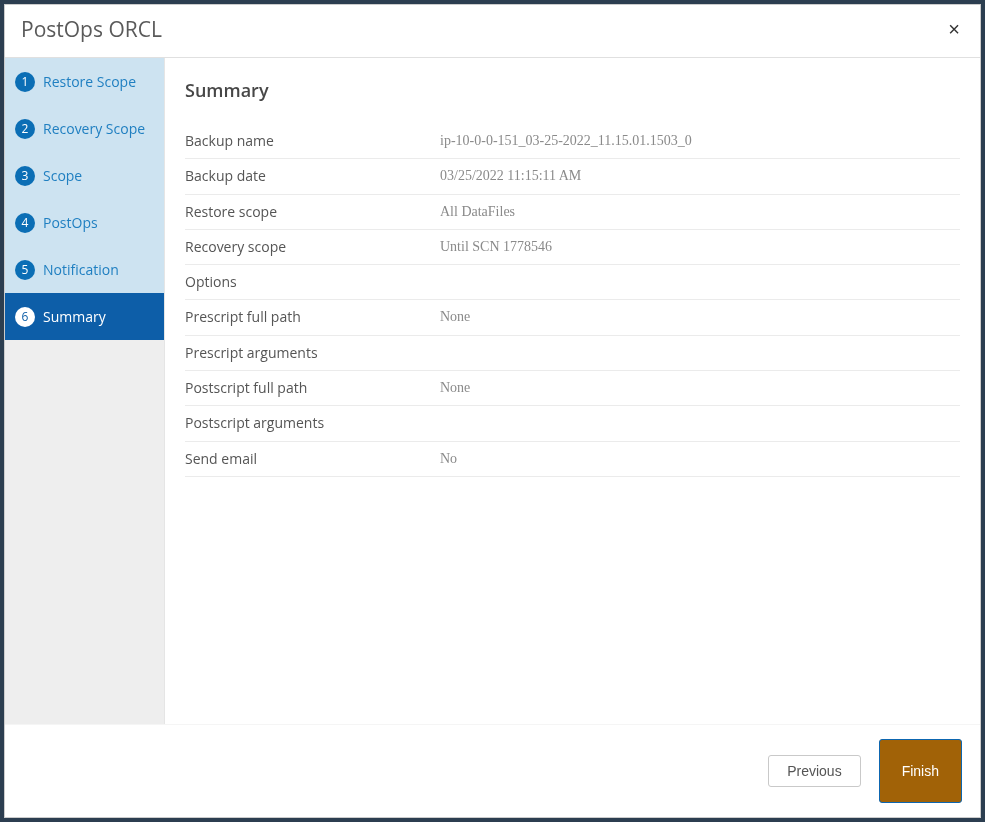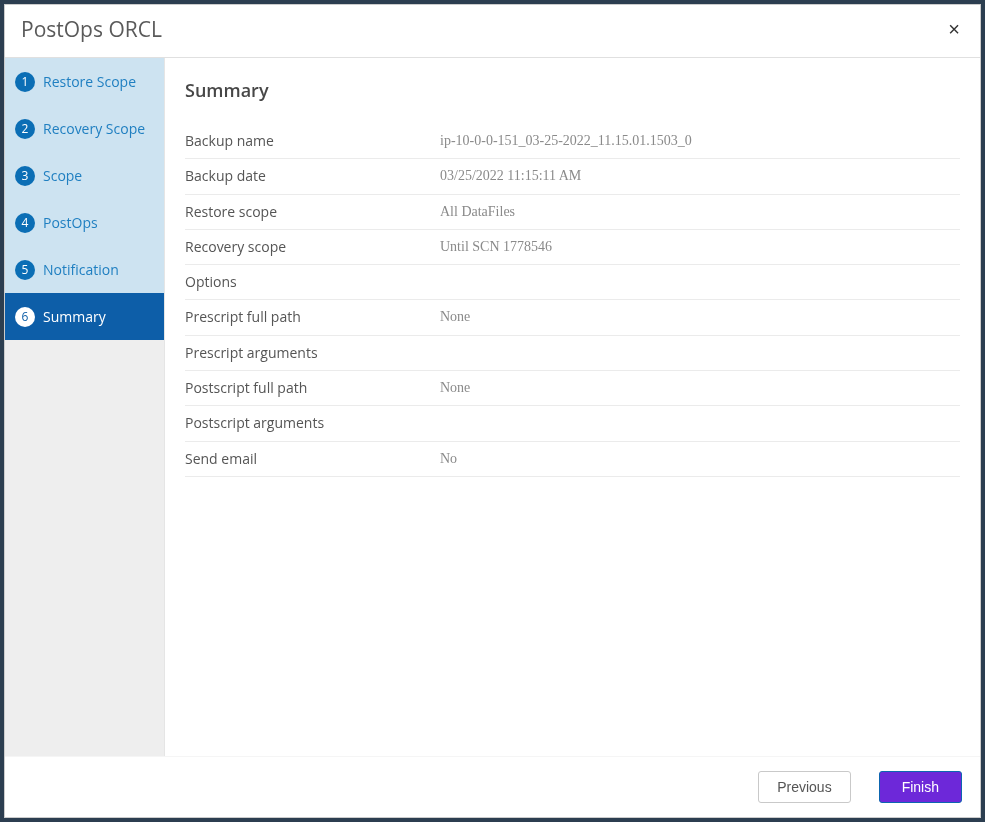--- a/index.html
+++ b/index.html
@@ -119,37 +119,37 @@
     .summary-value {
       flex: 1;
       color: #8a8a8a;
       font-family: Liberation Serif, serif;
     }
     .modal-footer {
       display: flex;
       justify-content: flex-end;
       align-items: center;
       padding: 14px 18px;
-      gap: 28px;
+      gap: 18px;
       border-top: 1px solid #f5f5f5;
     }
     .btn {
       font-size: 14px;
       padding: 7px 18px;
       border-radius: 3px;
       cursor: pointer;
       border: 1px solid #c9c9c9;
       background: #ffffff;
       color: #555;
     }
     .btn-primary {
-      background: #6d28d9;
+      background: #a16207;
       border-color: #0d66b0;
       color: #ffffff;
-      padding: 7px 22px;
+      padding: 23px 22px;
     }
   </style>
 </head>
 <body>
 
 <div class="modal">
   <div class="modal-header">
     <div class="modal-title">PostOps ORCL</div>
     <button class="close-btn">×</button>
   </div>

